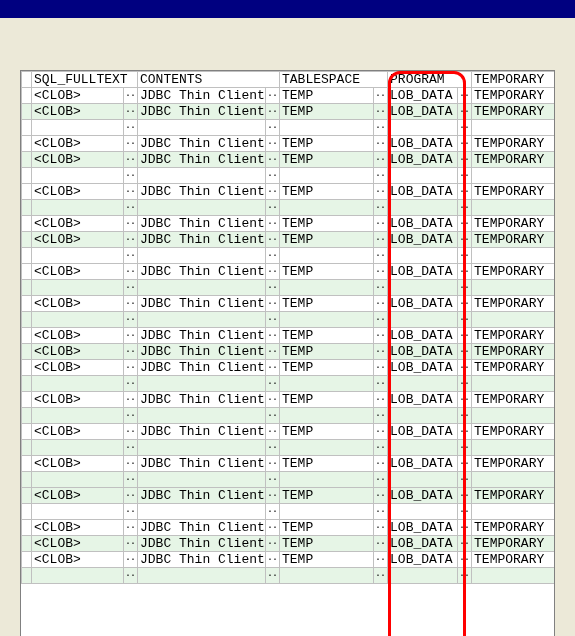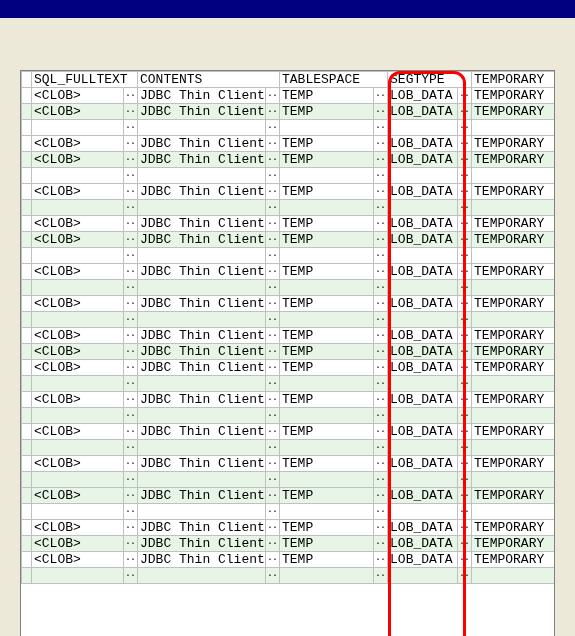--- a/index.html
+++ b/index.html
@@ -95,21 +95,21 @@
           <col class="c-seg">
           <col class="c-el4">
           <col class="c-cont">
       </colgroup>
       <thead>
         <tr>
           <th></th>
           <th colspan="2">SQL_FULLTEXT</th>
           <th colspan="2">CONTENTS</th>
           <th colspan="2">TABLESPACE</th>
-          <th colspan="2">SEGTYPE</th>
+          <th colspan="2">PROGRAM</th>
           <th>TEMPORARY</th>
         </tr>
       </thead>
       <tbody id="tbody">
           <tr class="norm">
             <td></td>
             <td>&lt;CLOB&gt;</td>
             <td class="ellipsis">···</td>
             <td>JDBC Thin Client</td>
             <td class="ellipsis">···</td>

